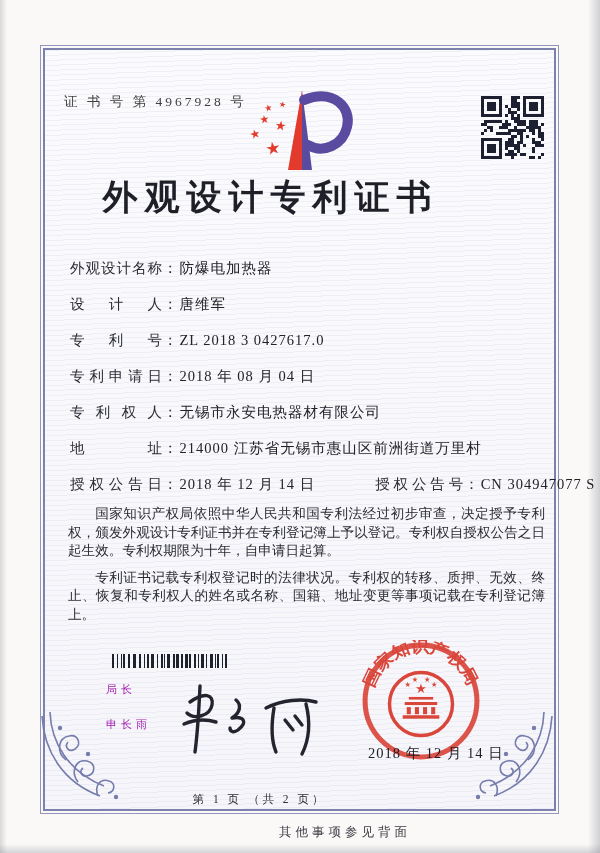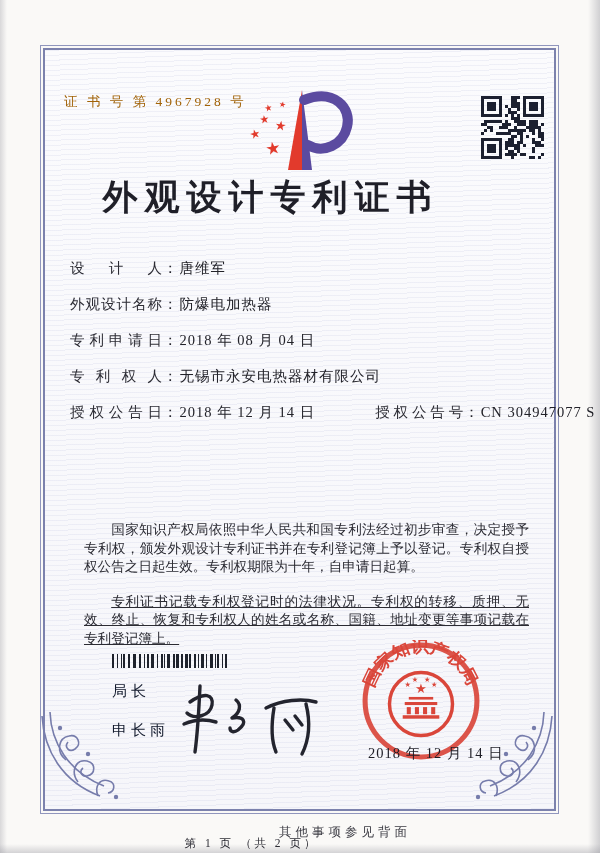--- a/index.html
+++ b/index.html
@@ -16,54 +16,54 @@
   .edge-bottom { position:absolute; left:0; bottom:0; width:100%; height:9px;
                  background:linear-gradient(0deg, rgba(140,140,150,.35), rgba(0,0,0,0)); }
 
   .frame { position:absolute; left:40px; top:45px; width:517px; height:767px;
            border:1px solid #9096bd; }
   .frame-inner { position:absolute; inset:2px; border:2px solid #7c82ad;
            background:
              repeating-linear-gradient(178deg, rgba(130,138,195,.10) 0 1px, rgba(0,0,0,0) 1px 5px),
              linear-gradient(#fbfbfd,#f6f6fa); }
 
-  .cert-no { position:absolute; left:64px; top:93px; font-size:13.5px; letter-spacing:3px; color:#a16207; }
+  .cert-no { position:absolute; left:64px; top:93px; font-size:13.5px; letter-spacing:3px; color:#404040; }
 
   .logo { position:absolute; left:238px; top:84px; }
   .qr   { position:absolute; left:479px; top:94px; }
 
   .title { position:absolute; left:40px; width:461px; top:174px; text-align:center;
            font-size:35px; font-weight:bold; letter-spacing:7px; color:#1f1f28; }
 
   .fields { position:absolute; left:70px; top:259px; width:476px; font-size:14.5px; }
   .row { margin-bottom:14px; height:22px; white-space:nowrap; }
   .flabel { display:inline-block; width:92px; text-align:justify; text-align-last:justify; color:#2c2c34; }
   .colon { margin:0 2px 0 1px; }
   .fvalue { letter-spacing:1px; color:#222229; }
   .grant-right { margin-left:60px; }
   .flabel2 { display:inline-block; width:88px; text-align:justify; text-align-last:justify; color:#2c2c34; }
 
   .paras { position:absolute; left:68px; top:505px; width:477px;
            font-size:13.6px; line-height:18.6px; color:#2b2b33; text-align:justify; }
-  .paras p { margin:16px; text-indent:2em; }
-  .paras p + p { margin-top:8px;text-decoration:underline; }
+  .paras p { margin:0; text-indent:2em; }
+  .paras p + p { margin-top:8px; }
 
   .barcode { position:absolute; left:112px; top:654px; }
 
-  .director { position:absolute; left:112px; top:682px; font-size:15px; letter-spacing:4px; color:#0f172a; }
+  .director { position:absolute; left:106px; top:682px; font-size:11px; letter-spacing:4px; color:#a21caf; }
   .director div + div { margin-top:20px; }
 
   .signature { position:absolute; left:170px; top:678px; }
 
   .stamp { position:absolute; left:360px; top:640px; opacity:.93; }
   .seal-date { position:absolute; left:368px; top:744px; font-size:14.5px; letter-spacing:1px;
                color:#1d1d26; z-index:5; }
 
-  .page-info { position:absolute; left:40px; width:423px; top:836px; text-align:center;
-               font-size:11.5px; letter-spacing:3px; color:#2c2c34; }
+  .page-info { position:absolute; left:40px; width:423px; top:792px; text-align:center;
+               font-size:11.5px; letter-spacing:3px; color:#2c2c34;padding-left:8px; }
   .back-note { position:absolute; left:0; width:600px; top:824px; text-align:center;
                font-size:12.5px; letter-spacing:4px; color:#3a3a42;padding-left:45px; }
 
   .flourish { position:absolute; z-index:2; }
   .flourish.bl { left:36px;  top:698px; }
   .flourish.br { left:454px; top:698px; transform:scaleX(-1); }
 </style>
 </head>
 <body>
 
@@ -319,30 +319,36 @@
     <rect x="11" y="62" width="3" height="3" fill="#1c2030"></rect>
     <rect x="14" y="62" width="3" height="3" fill="#1c2030"></rect>
     <rect x="17" y="62" width="3" height="3" fill="#1c2030"></rect>
     <rect x="20" y="62" width="3" height="3" fill="#1c2030"></rect>
   </svg>
 
 <div class="title">外观设计专利证书</div>
 
 <div class="fields">
   <div class="row">
+    <span class="flabel">外观设计名称</span><span class="colon">：</span><span class="fvalue">防爆电加热器</span>
+  </div>
+  <div class="row">
     <span class="flabel">设计人</span><span class="colon">：</span><span class="fvalue">唐维军</span>
   </div>
   <div class="row">
-    <span class="flabel">外观设计名称</span><span class="colon">：</span><span class="fvalue">防爆电加热器</span>
+    <span class="flabel">专利号</span><span class="colon">：</span><span class="fvalue">ZL 2018 3 0427617.0</span>
   </div>
   <div class="row">
     <span class="flabel">专利申请日</span><span class="colon">：</span><span class="fvalue">2018 年 08 月 04 日</span>
   </div>
   <div class="row">
     <span class="flabel">专利权人</span><span class="colon">：</span><span class="fvalue">无锡市永安电热器材有限公司</span>
+  </div>
+  <div class="row">
+    <span class="flabel">地址</span><span class="colon">：</span><span class="fvalue">214000 江苏省无锡市惠山区前洲街道万里村</span>
   </div>
   <div class="row">
     <span class="flabel">授权公告日</span><span class="colon">：</span><span class="fvalue">2018 年 12 月 14 日</span><span class="grant-right"><span class="flabel2">授权公告号</span><span class="colon">：</span><span class="fvalue">CN 304947077 S</span></span>
   </div>
 </div>
 
 <div class="paras">
   <p>国家知识产权局依照中华人民共和国专利法经过初步审查，决定授予专利权，颁发外观设计专利证书并在专利登记簿上予以登记。专利权自授权公告之日起生效。专利权期限为十年，自申请日起算。</p>
   <p>专利证书记载专利权登记时的法律状况。专利权的转移、质押、无效、终止、恢复和专利权人的姓名或名称、国籍、地址变更等事项记载在专利登记簿上。</p>
 </div>

